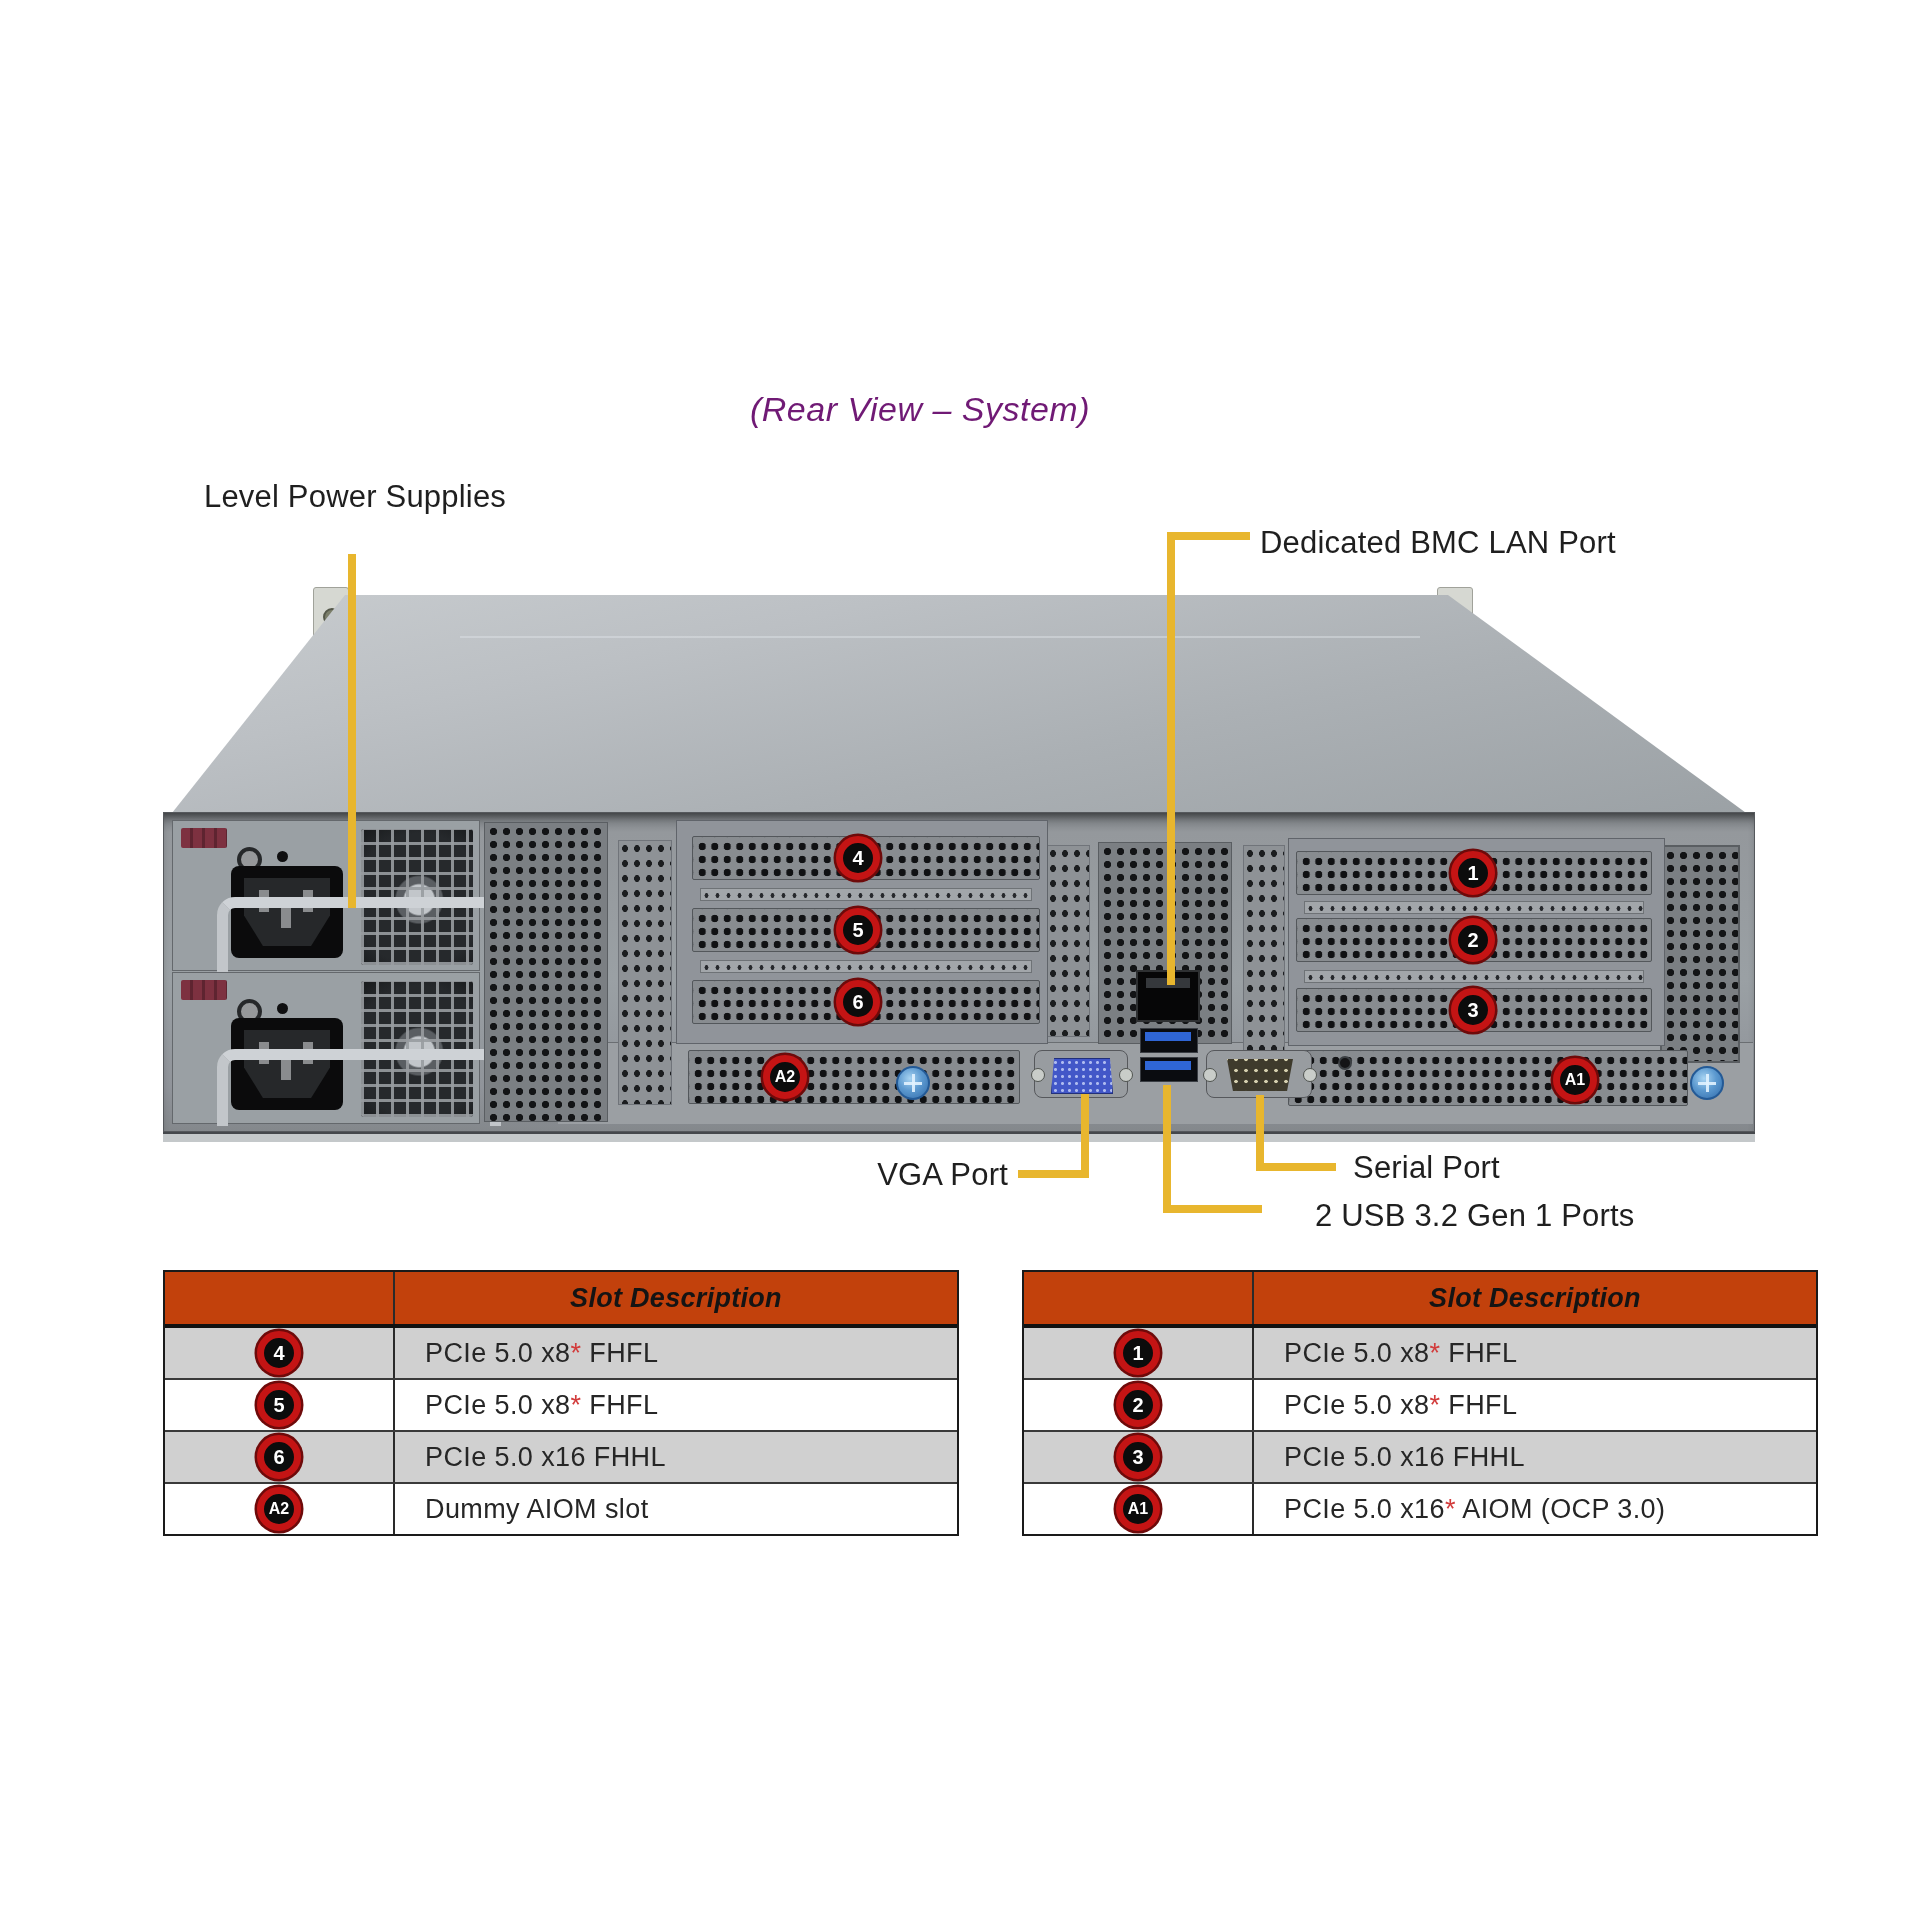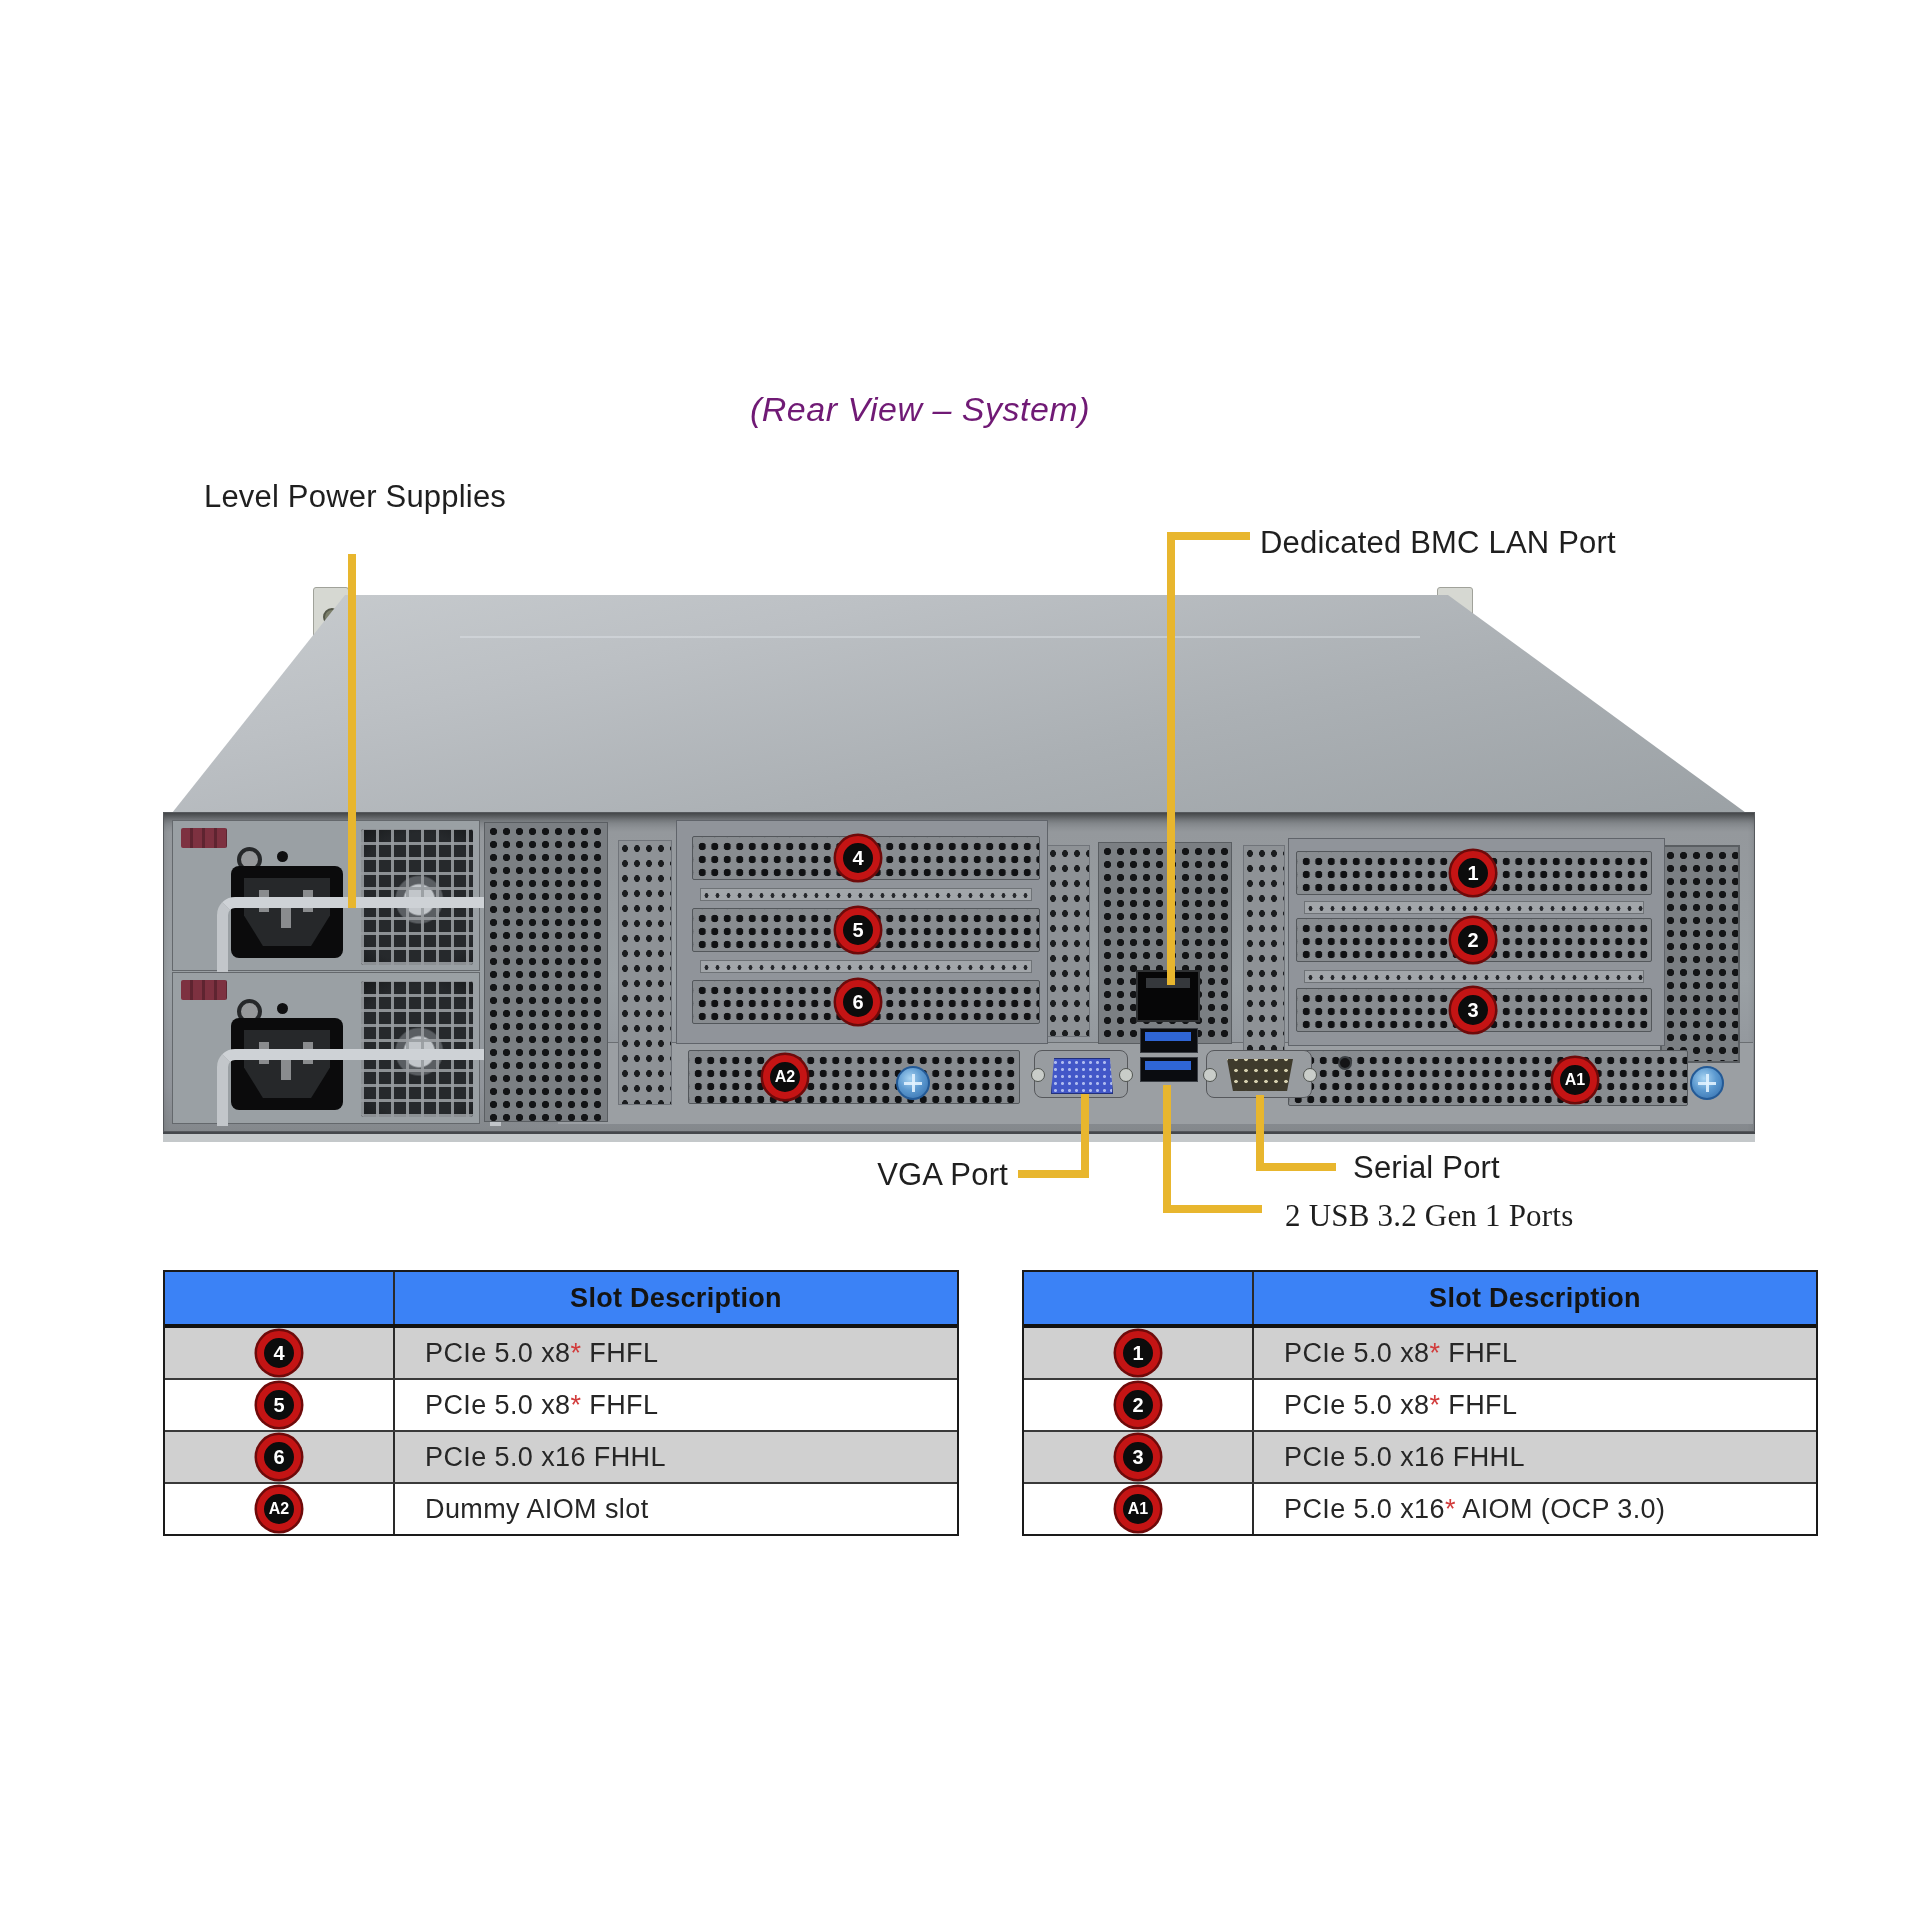--- a/index.html
+++ b/index.html
@@ -69,21 +69,21 @@
         background-size:3px 18px,18px 3px,100% 100%;background-position:center;background-repeat:no-repeat;}
   .hexscrew{width:14px;height:14px;border-radius:50%;background:#141416;border:2px solid #3c4044;}
   
   .badge{box-sizing:border-box;width:44px;height:44px;border-radius:50%;background:#0c0c0c;
          border:7px solid #c41414;box-shadow:0 0 0 2.5px #6e0a0a;color:#fff;font-weight:bold;
          font-size:20px;display:flex;align-items:center;justify-content:center;z-index:30;}
   .badge.ab{font-size:16px;letter-spacing:0;}
   .badge.inline{position:relative;z-index:1;}
   
   .dtable{position:absolute;width:792px;border:2px solid #1a1a1a;background:#fff;z-index:20;}
-  .thead{display:flex;height:52px;border-bottom:4px solid #111;background:#3b82f6;}
+  .thead{display:flex;height:52px;border-bottom:4px solid #111;background:#c2410c;font-style:italic;}
   .trow{display:flex;height:50px;border-bottom:2px solid #3a3a3a;}
   .trow:last-child{border-bottom:none;}
   .trow.gray{background:#d0d0d0;}
   .c1{width:228px;border-right:2px solid #2a2a2a;display:flex;align-items:center;justify-content:center;flex:none;}
   .c2{flex:1;display:flex;align-items:center;}
   .hdr{justify-content:center;font-weight:bold;font-size:27px;color:#141414;letter-spacing:.3px;}
   .desc{padding-left:30px;font-size:27px;color:#262626;letter-spacing:.4px;}
   .desc span{white-space:pre;}
   .star{color:#d23b3b;}
 </style>
@@ -218,21 +218,21 @@
   <div class="abs cline" style="left:1167px;top:532px;width:8px;height:453px;"></div>
   <div class="abs cline" style="left:1081px;top:1094px;width:8px;height:84px;"></div>
   <div class="abs cline" style="left:1018px;top:1170px;width:71px;height:8px;"></div>
   <div class="abs cline" style="left:1163px;top:1085px;width:8px;height:128px;"></div>
   <div class="abs cline" style="left:1163px;top:1205px;width:99px;height:8px;"></div>
   <div class="abs cline" style="left:1256px;top:1095px;width:8px;height:76px;"></div>
   <div class="abs cline" style="left:1256px;top:1163px;width:80px;height:8px;"></div>
 
   <div class="abs lbl right" style="left:758px;top:1157px;width:250px;">VGA Port</div>
   <div class="abs lbl" style="left:1353px;top:1150px;">Serial Port</div>
-  <div class="abs lbl" style="left:1285px;top:1198px;font-family:Liberation Serif, serif;">2 USB 3.2 Gen 1 Ports</div>
+  <div class="abs lbl" style="left:1315px;top:1198px;">2 USB 3.2 Gen 1 Ports</div>
 
   <div class="dtable" style="left:163px;top:1270px;">
     <div class="thead">
       <div class="c1"></div>
       <div class="c2 hdr">Slot Description</div>
     </div>
     <div class="trow gray">
       <div class="c1">
           <span class="badge inline">
             <span>4</span>

